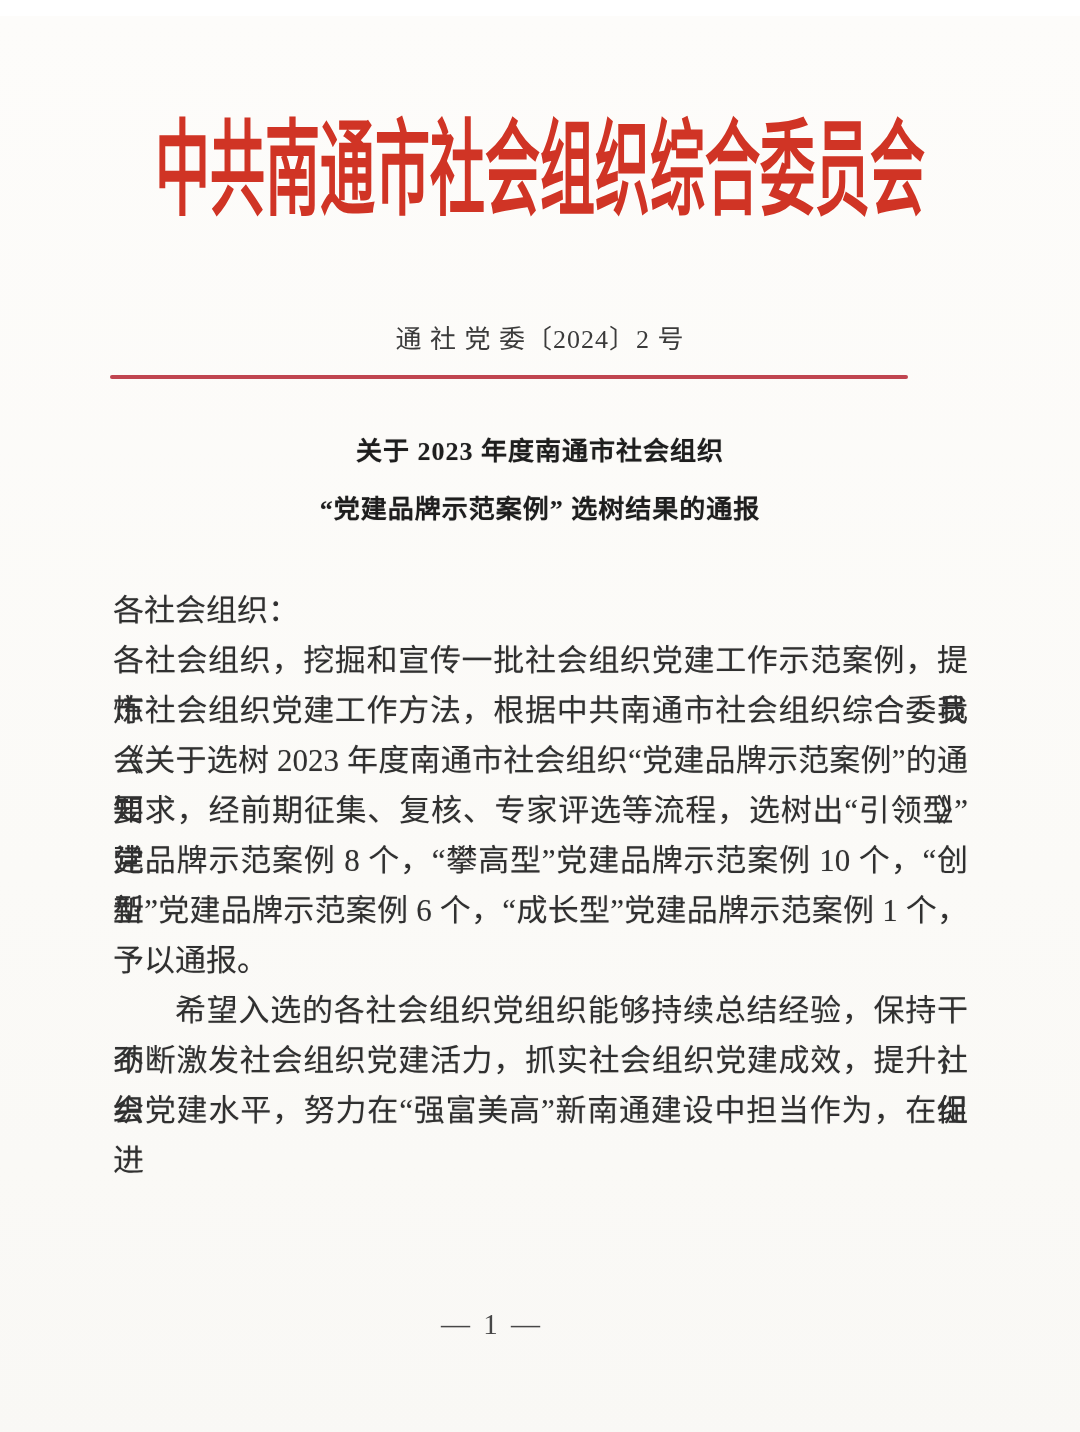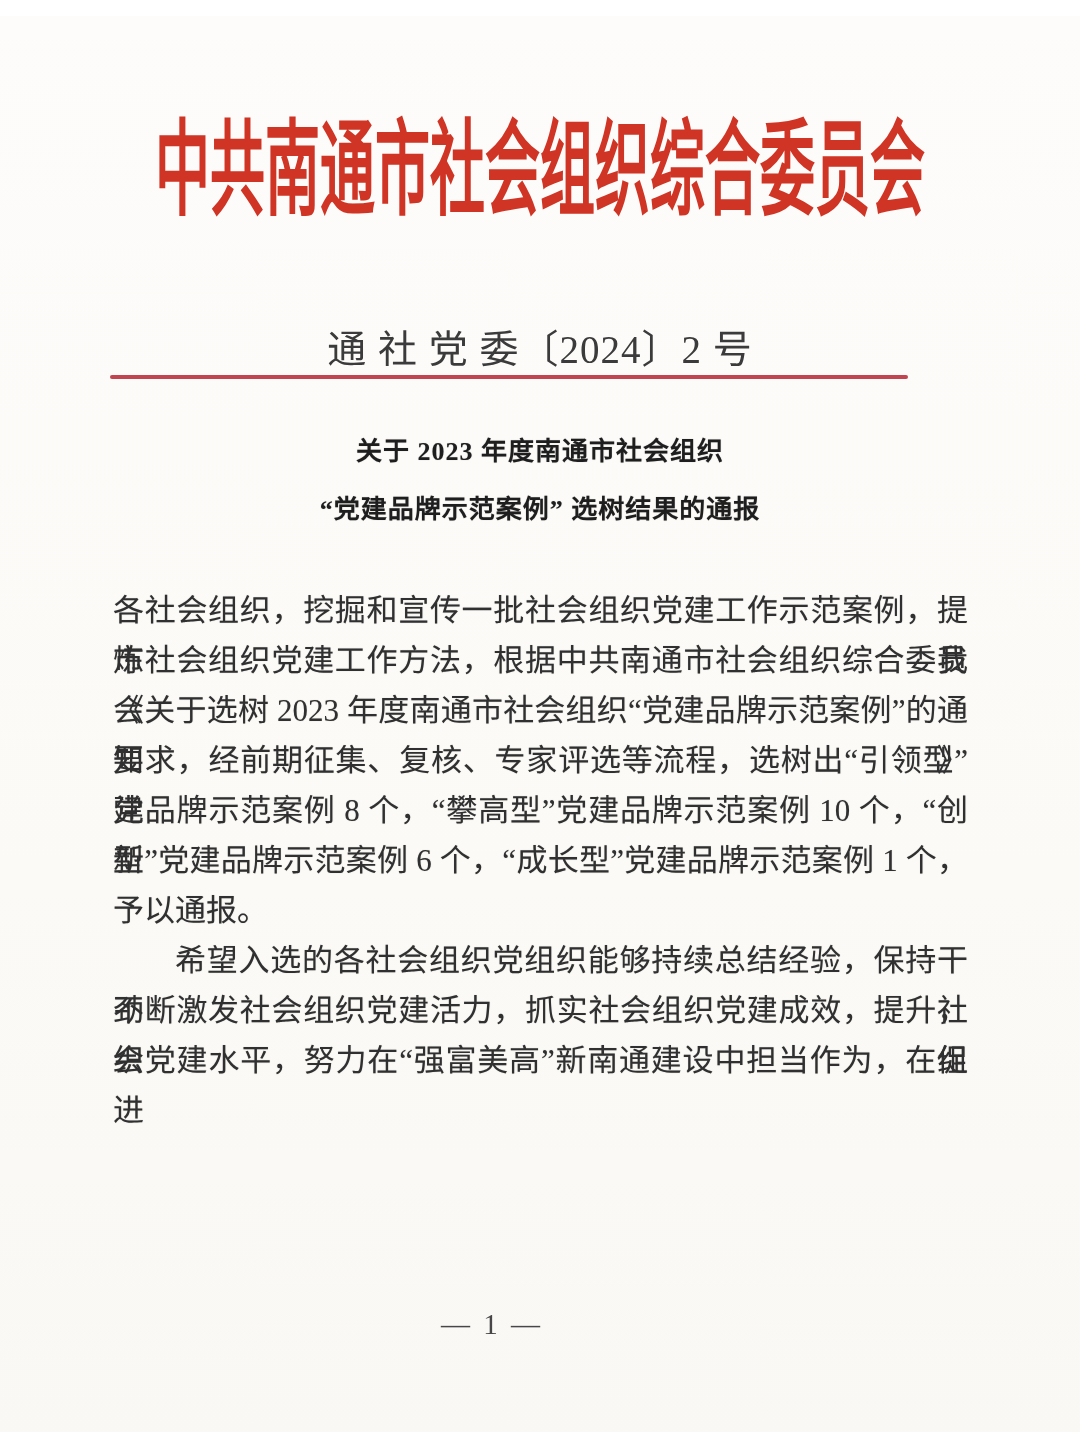--- a/index.html
+++ b/index.html
@@ -32,21 +32,21 @@
     letter-spacing: 0px;
     white-space: nowrap;
   }
   
   .doc-number {
     position: absolute;
     top: 302px;
     left: 0;
     width: 100%;
     text-align: center;
-    font-size: 39px;
+    font-size: 26px;
     color: #3b3b3b;
     letter-spacing: 1px;
   }
   
   .red-rule {
     position: absolute;
     top: 359px;
     left: 110px;
     width: 798px;
     height: 4px;
@@ -112,20 +112,21 @@
   <div class="doc-number">通 社 党 委〔2024〕2 号</div>
 
   <div class="red-rule"></div>
 
   <div class="doc-title">
     <div>关于 2023 年度南通市社会组织</div>
     <div>“党建品牌示范案例” 选树结果的通报</div>
   </div>
 
   <div class="doc-body">
+    <div class="line">各社会组织：</div>
 
     <div class="line just">各社会组织，挖掘和宣传一批社会组织党建工作示范案例，提炼我</div>
     <div class="line just">市社会组织党建工作方法，根据中共南通市社会组织综合委员会</div>
     <div class="line just">《关于选树 2023 年度南通市社会组织“党建品牌示范案例”的通知》</div>
     <div class="line just">要求，经前期征集、复核、专家评选等流程，选树出“引领型”党</div>
     <div class="line just">建品牌示范案例 8 个，“攀高型”党建品牌示范案例 10 个，“创新</div>
     <div class="line just">型”党建品牌示范案例 6 个，“成长型”党建品牌示范案例 1 个，</div>
     <div class="line">予以通报。</div>
 
     <div class="line just indent">希望入选的各社会组织党组织能够持续总结经验，保持干劲，</div>

